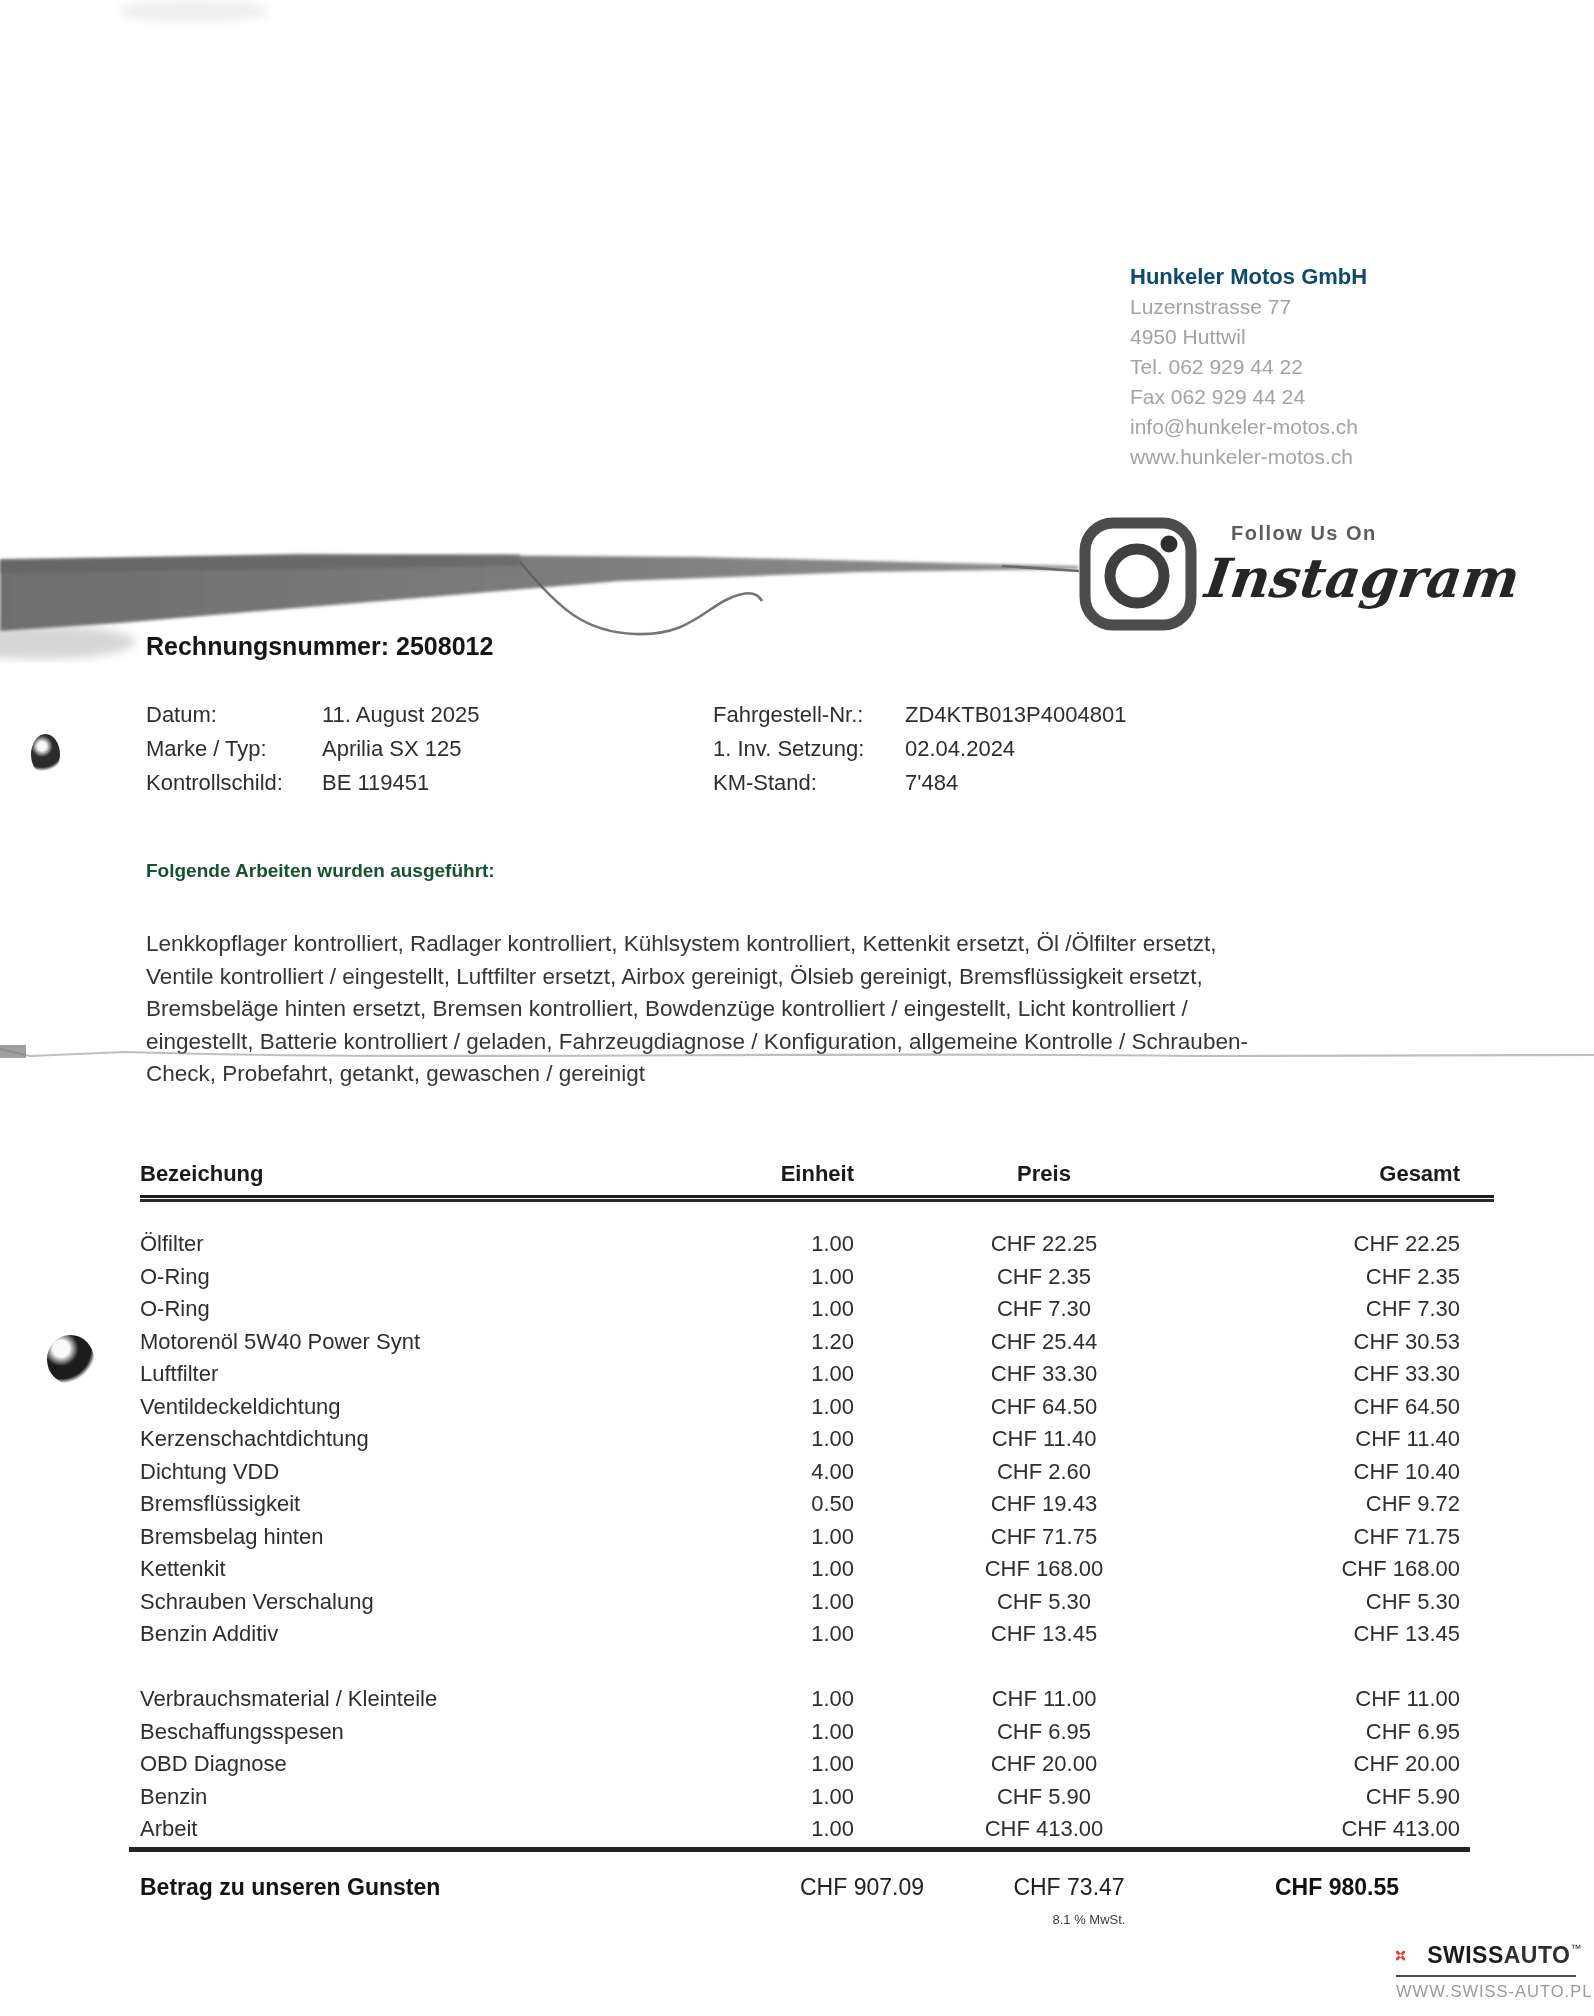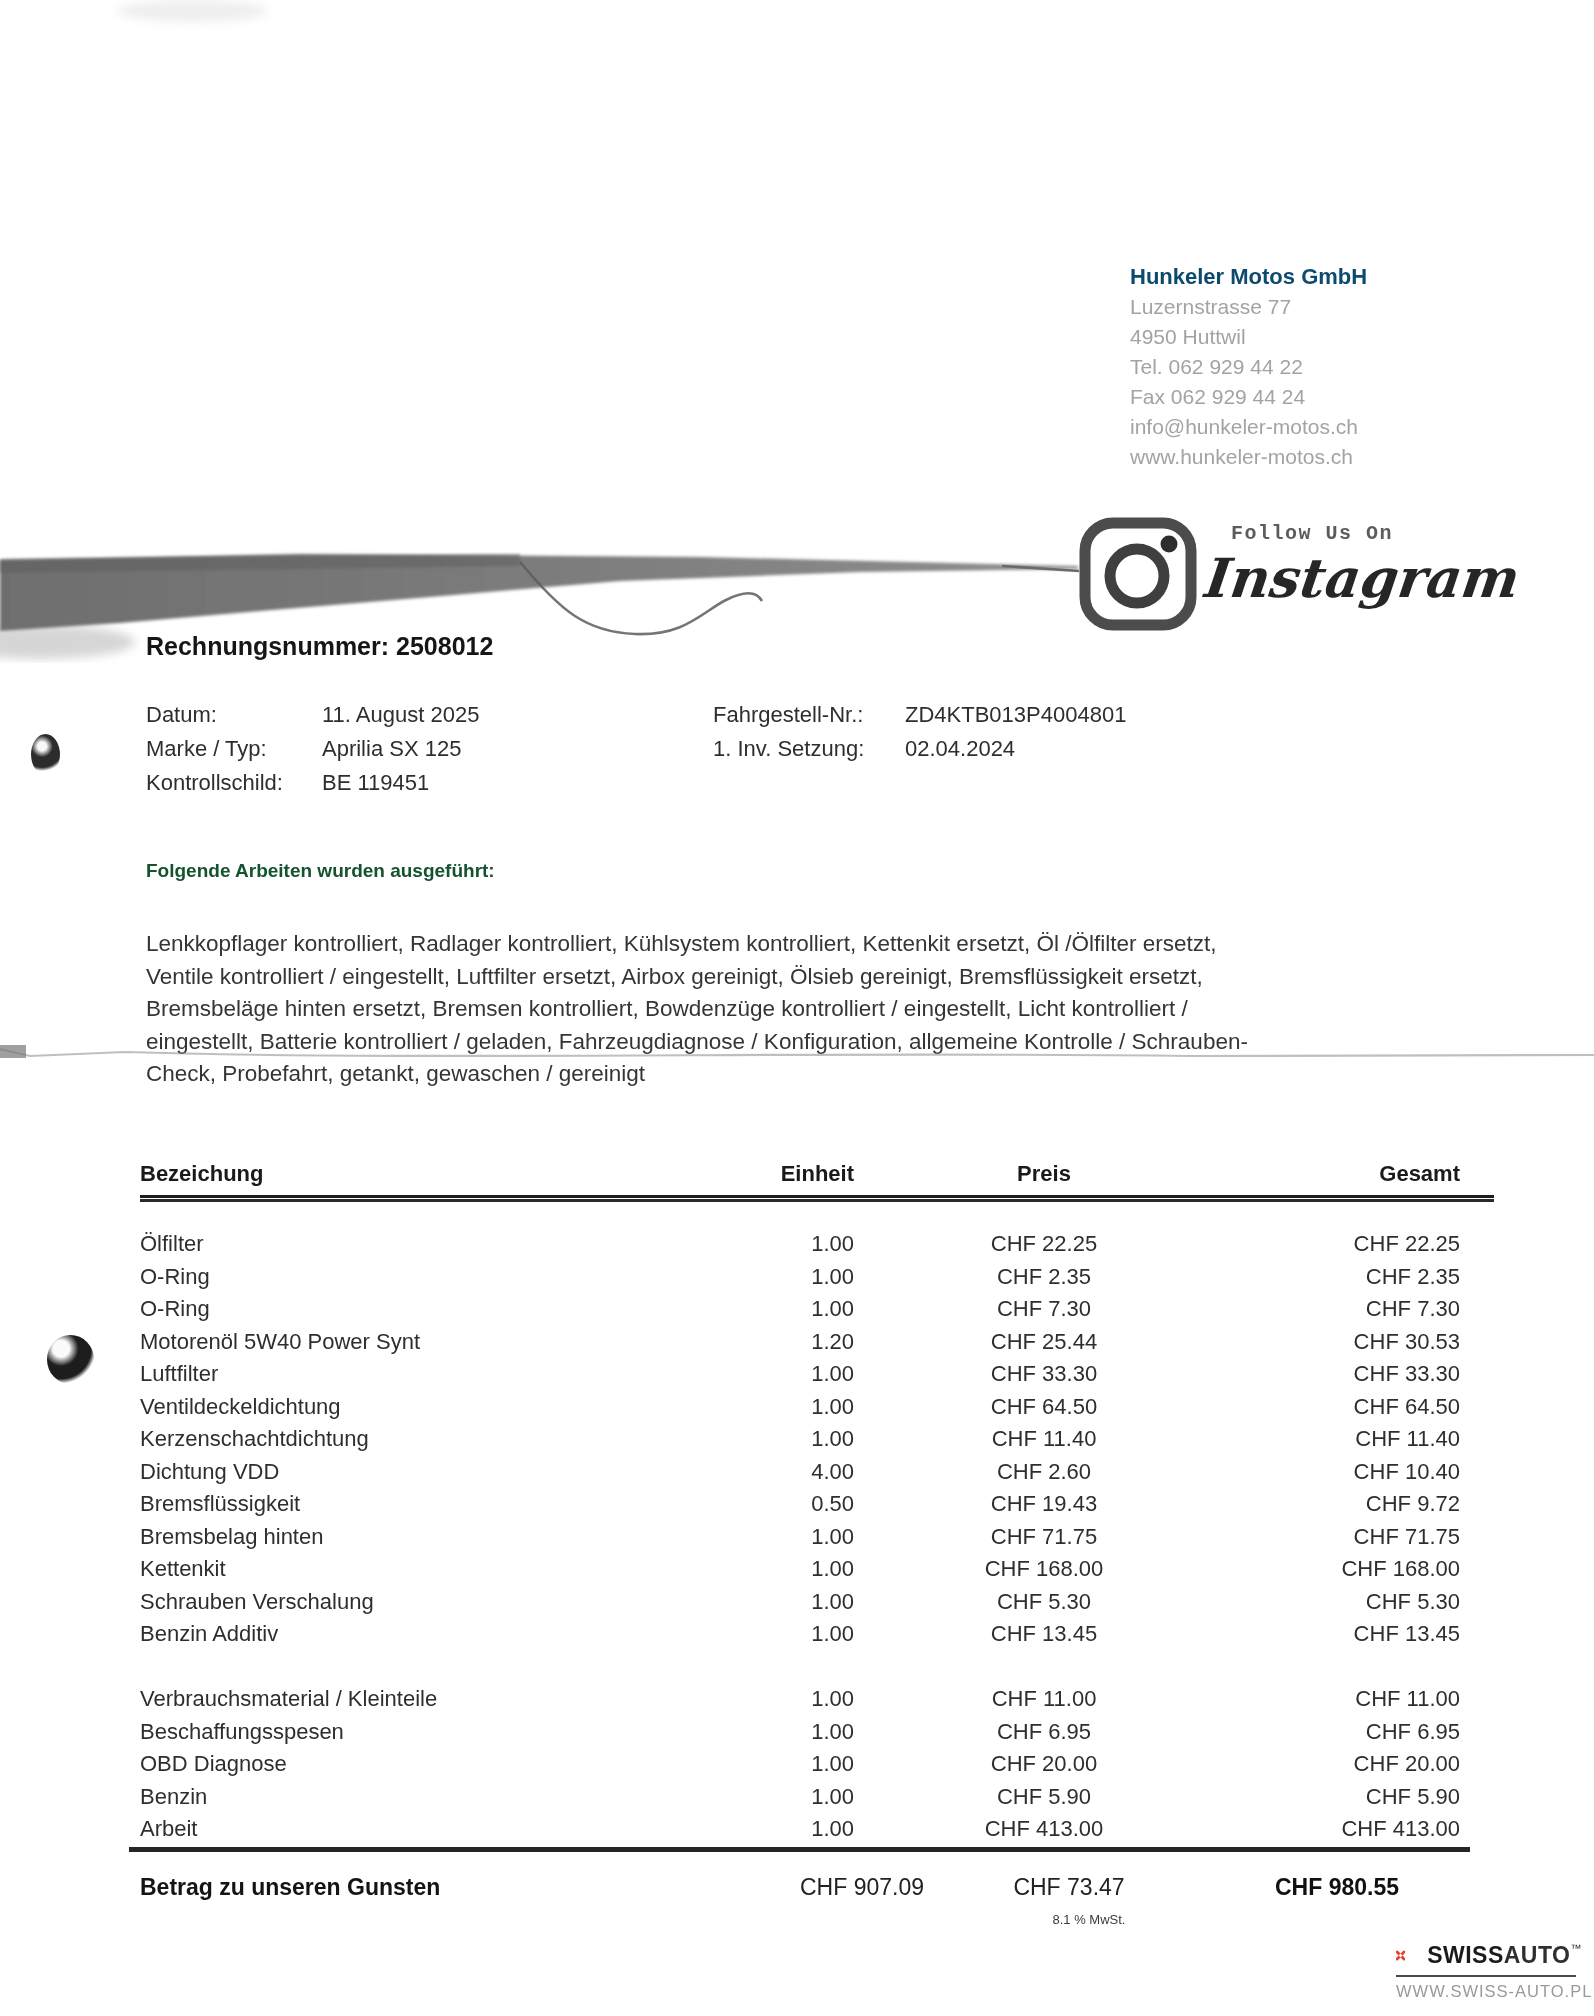--- a/index.html
+++ b/index.html
@@ -11,21 +11,21 @@
   .abs{position:absolute;}
   
   .logo-block{left:1128px;top:96px;z-index:2;}
   .logo-top{font-size:31px;font-weight:bold;letter-spacing:7px;color:#8d8d8d;line-height:30px;}
   .logo-main{font-size:88px;font-weight:bold;letter-spacing:1px;color:#9c9c9c;line-height:76px;margin-left:-4px;}
   .logo-main .dark{color:#6d6d6d;}
   .addr-block{left:1130px;top:262px;z-index:2;line-height:30px;font-size:21px;color:#a3a3a3;}
   .addr-name{font-weight:bold;color:#0c4a6e;font-size:22px;}
   
   .insta-icon{left:1077px;top:516px;z-index:3;}
-  .insta-follow{left:1231px;top:522px;z-index:3;font-size:20px;color:#5c5c5c;letter-spacing:1.5px;font-weight:bold;font-family:Liberation Mono, monospace;}
+  .insta-follow{left:1231px;top:522px;z-index:3;font-size:20px;color:#5c5c5c;letter-spacing:1.5px;font-weight:bold;}
   .insta-script{left:1206px;top:546px;z-index:3;font-family:"DejaVu Serif",serif;font-style:italic;font-weight:bold;
     font-size:54px;color:#262626;transform:skewX(-8deg);}
   
   .rech{left:146px;top:632px;z-index:3;font-size:25px;font-weight:bold;color:#161616;}
   .kv-block{z-index:2;font-size:22px;line-height:34px;color:#2e2e2e;}
   .kv-left{left:146px;top:698px;}
   .kv-right{left:713px;top:698px;}
   .kv-row{white-space:nowrap;}
   .kv-left .kv-label{display:inline-block;width:176px;}
   .kv-right .kv-label{display:inline-block;width:192px;}
@@ -140,20 +140,21 @@
 
       <div class="kv-row"><span class="kv-label">Kontrollschild:</span><span class="kv-value">BE 119451</span></div>
 
   </div>
   <div class="abs kv-block kv-right">
 
       <div class="kv-row"><span class="kv-label">Fahrgestell-Nr.:</span><span class="kv-value">ZD4KTB013P4004801</span></div>
 
       <div class="kv-row"><span class="kv-label">1. Inv. Setzung:</span><span class="kv-value">02.04.2024</span></div>
 
+      <div class="kv-row"><span class="kv-label">KM-Stand:</span><span class="kv-value">7'484</span></div>
 
   </div>
 
   <div class="abs work-head">Folgende Arbeiten wurden ausgeführt:</div>
   <div class="abs work-text">
 
       <div>Lenkkopflager kontrolliert, Radlager kontrolliert, Kühlsystem kontrolliert, Kettenkit ersetzt, Öl /Ölfilter ersetzt,</div>
 
       <div>Ventile kontrolliert / eingestellt, Luftfilter ersetzt, Airbox gereinigt, Ölsieb gereinigt, Bremsflüssigkeit ersetzt,</div>
 

